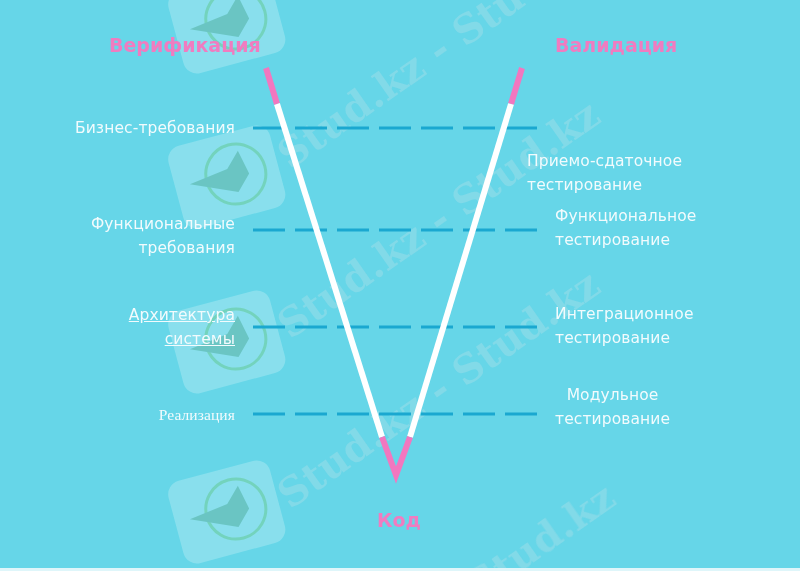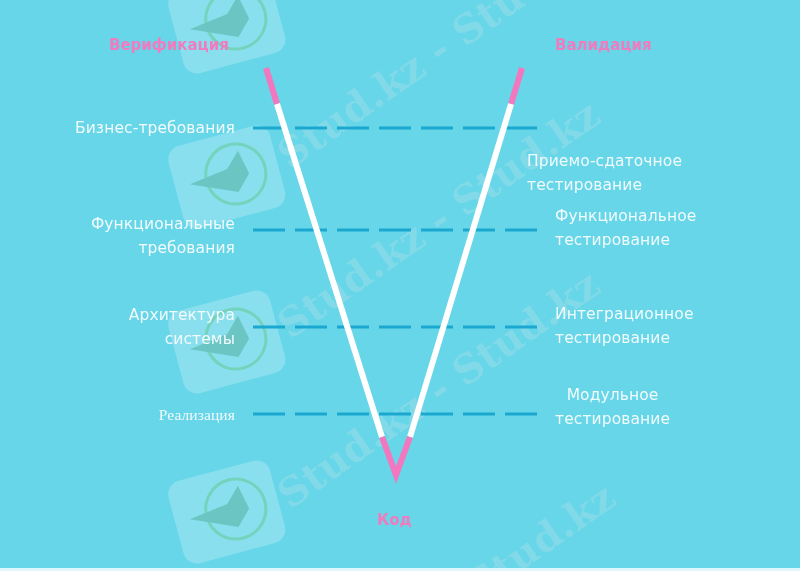--- a/index.html
+++ b/index.html
@@ -11,21 +11,21 @@
     }
     .canvas { position: absolute; left: 0; top: 0; width: 800px; height: 571px; }
     .bottom-strip { position: absolute; left: 0; top: 568px; width: 800px; height: 3px; background: #dff6fa; }
     .label {
       position: absolute; color: #f2fbfd; font-size: 15.5px; line-height: 24px;
       white-space: pre-line; letter-spacing: 0.1px;
     }
     .label.left { text-align: right; }
     .label.right { text-align: left; }
     .heading {
-      position: absolute; color: #f07cc0; font-size: 15px; font-weight: bold; line-height: 20px;
+      position: absolute; color: #f07cc0; font-size: 19px; font-weight: bold; line-height: 20px;
     }
     svg { position: absolute; left: 0; top: 0; }
   </style>
 </head>
 <body>
 
 <div class="canvas">
 
   <svg width="800" height="571">
     <g opacity="0.55">
@@ -81,21 +81,21 @@
     <polyline points="382,437 396,475 410,437" fill="none" stroke="#f277bf" stroke-width="6" stroke-linejoin="miter"></polyline>
   </svg>
 
   <div class="heading" style="left:109px; top:35px;">Верификация</div>
   <div class="heading" style="left:555px; top:35px;">Валидация</div>
   <div class="heading" style="left:377px; top:510px;">Код</div>
 
   <div class="label left" style="right:565px; top:116px;margin-left:20px;">Бизнес-требования</div>
   <div class="label left" style="right:565px; top:212px;">Функциональные
 требования</div>
-  <div class="label left" style="right:565px; top:303px;">Архитектура
+  <div class="label left" style="right:565px; top:303px;text-decoration:underline;">Архитектура
 системы</div>
   <div class="label left" style="right:565px; top:403px;font-family:Liberation Serif, serif;">Реализация</div>
 
   <div class="label right" style="left:527px; top:101px;margin-top:48px;">Приемо-сдаточное
 тестирование</div>
   <div class="label right" style="left:555px; top:204px;">Функциональное
 тестирование</div>
   <div class="label right" style="left:555px; top:302px;">Интеграционное
 тестирование</div>
   <div class="label right" style="left:555px; top:383px;text-align:center;">Модульное

